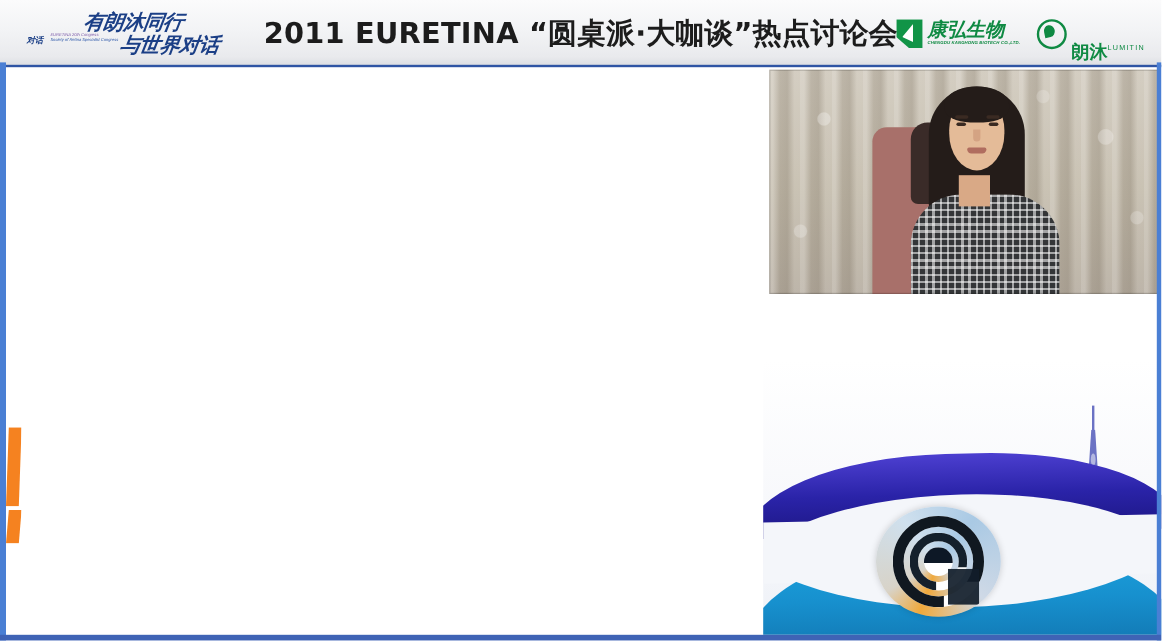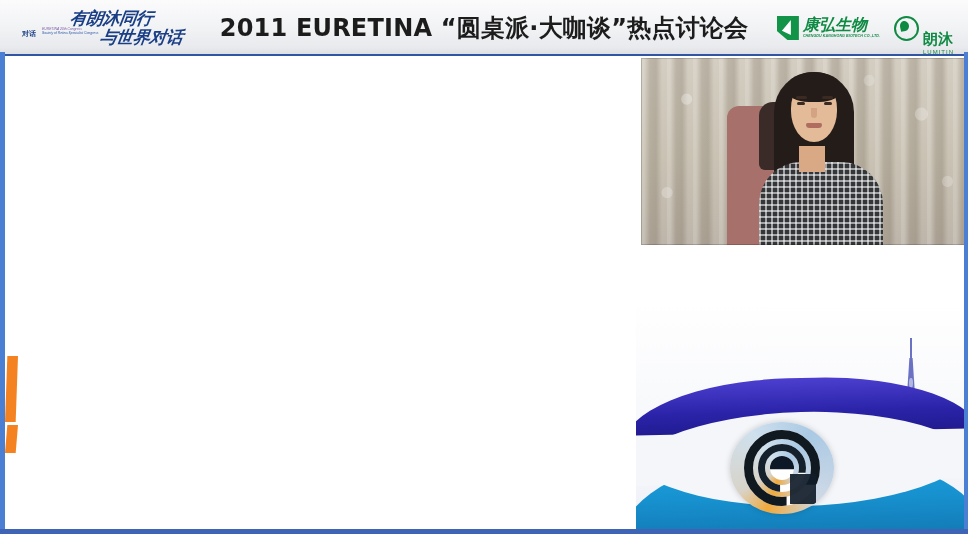--- a/index.html
+++ b/index.html
@@ -33,21 +33,21 @@
   }
   .ll-line2{
     position:absolute;left:78px;top:18px;
     font-family:"DejaVu Sans","Liberation Sans",sans-serif;
     font-size:17px;font-weight:700;font-style:italic;color:#1b3f86;
     letter-spacing:-0.5px;white-space:nowrap;transform:skewX(-8deg);
   }
   .ll-badge{
     position:absolute;left:0px;top:21px;
     font-family:"DejaVu Sans","Liberation Sans",sans-serif;
-    font-size:7px;font-weight:700;color:#1b3f86;
+    font-size:7px;font-weight:700;font-style:italic;color:#1b3f86;
     white-space:nowrap;
   }
   .ll-sub{
     position:absolute;left:20px;top:20px;width:62px;line-height:1.05;
   }
   .ll-sub span{display:block;font-size:3.4px;color:#2b56a8;white-space:nowrap;font-style:italic;}
   .ll-sub .s1{color:#7b59a8;}
   .ll-sub .s2{color:#2b56a8;}
 
   
@@ -74,21 +74,21 @@
   .kh-cn{font-family:"DejaVu Sans","Liberation Sans",sans-serif;font-size:16px;font-weight:700;color:#0f8a43;letter-spacing:0px;}
   .kh-en{font-size:3.6px;font-weight:700;color:#0f8a43;letter-spacing:0.1px;margin-top:2px;white-space:nowrap;}
   .lm{display:flex;align-items:center;gap:4px;}
   .lm-mark{
     width:21px;height:21px;border-radius:50%;border:2px solid #0f8a43;position:relative;flex:0 0 auto;
   }
   .lm-mark:after{
     content:"";position:absolute;left:4px;top:3.5px;width:9px;height:10px;background:#0f8a43;
     border-radius:50% 50% 50% 0;transform:rotate(-12deg);
   }
-  .lm-txt{display:flex;flex-direction:column;line-height:1;margin-top:31px;}
+  .lm-txt{display:flex;line-height:1;margin-top:31px;}
   .lm-cn{font-family:"DejaVu Sans","Liberation Sans",sans-serif;font-size:15px;font-weight:700;color:#0f8a43;}
   .lm-en{font-size:6px;font-weight:400;color:#0f8a43;letter-spacing:1px;margin-top:2px;}
 
   
   .left-panel{position:absolute;left:5px;top:56px;width:631px;height:473px;background:#ffffff;z-index:10;}
 
   
   .accent{position:absolute;left:5px;width:13px;background:#f58220;z-index:35;}
   .accent.a1{top:356px;height:66px;clip-path:polygon(18% 0,100% 0,82% 100%,0 100%);}
   .accent.a2{top:425px;height:28px;clip-path:polygon(18% 0,100% 0,82% 100%,0 100%);}

